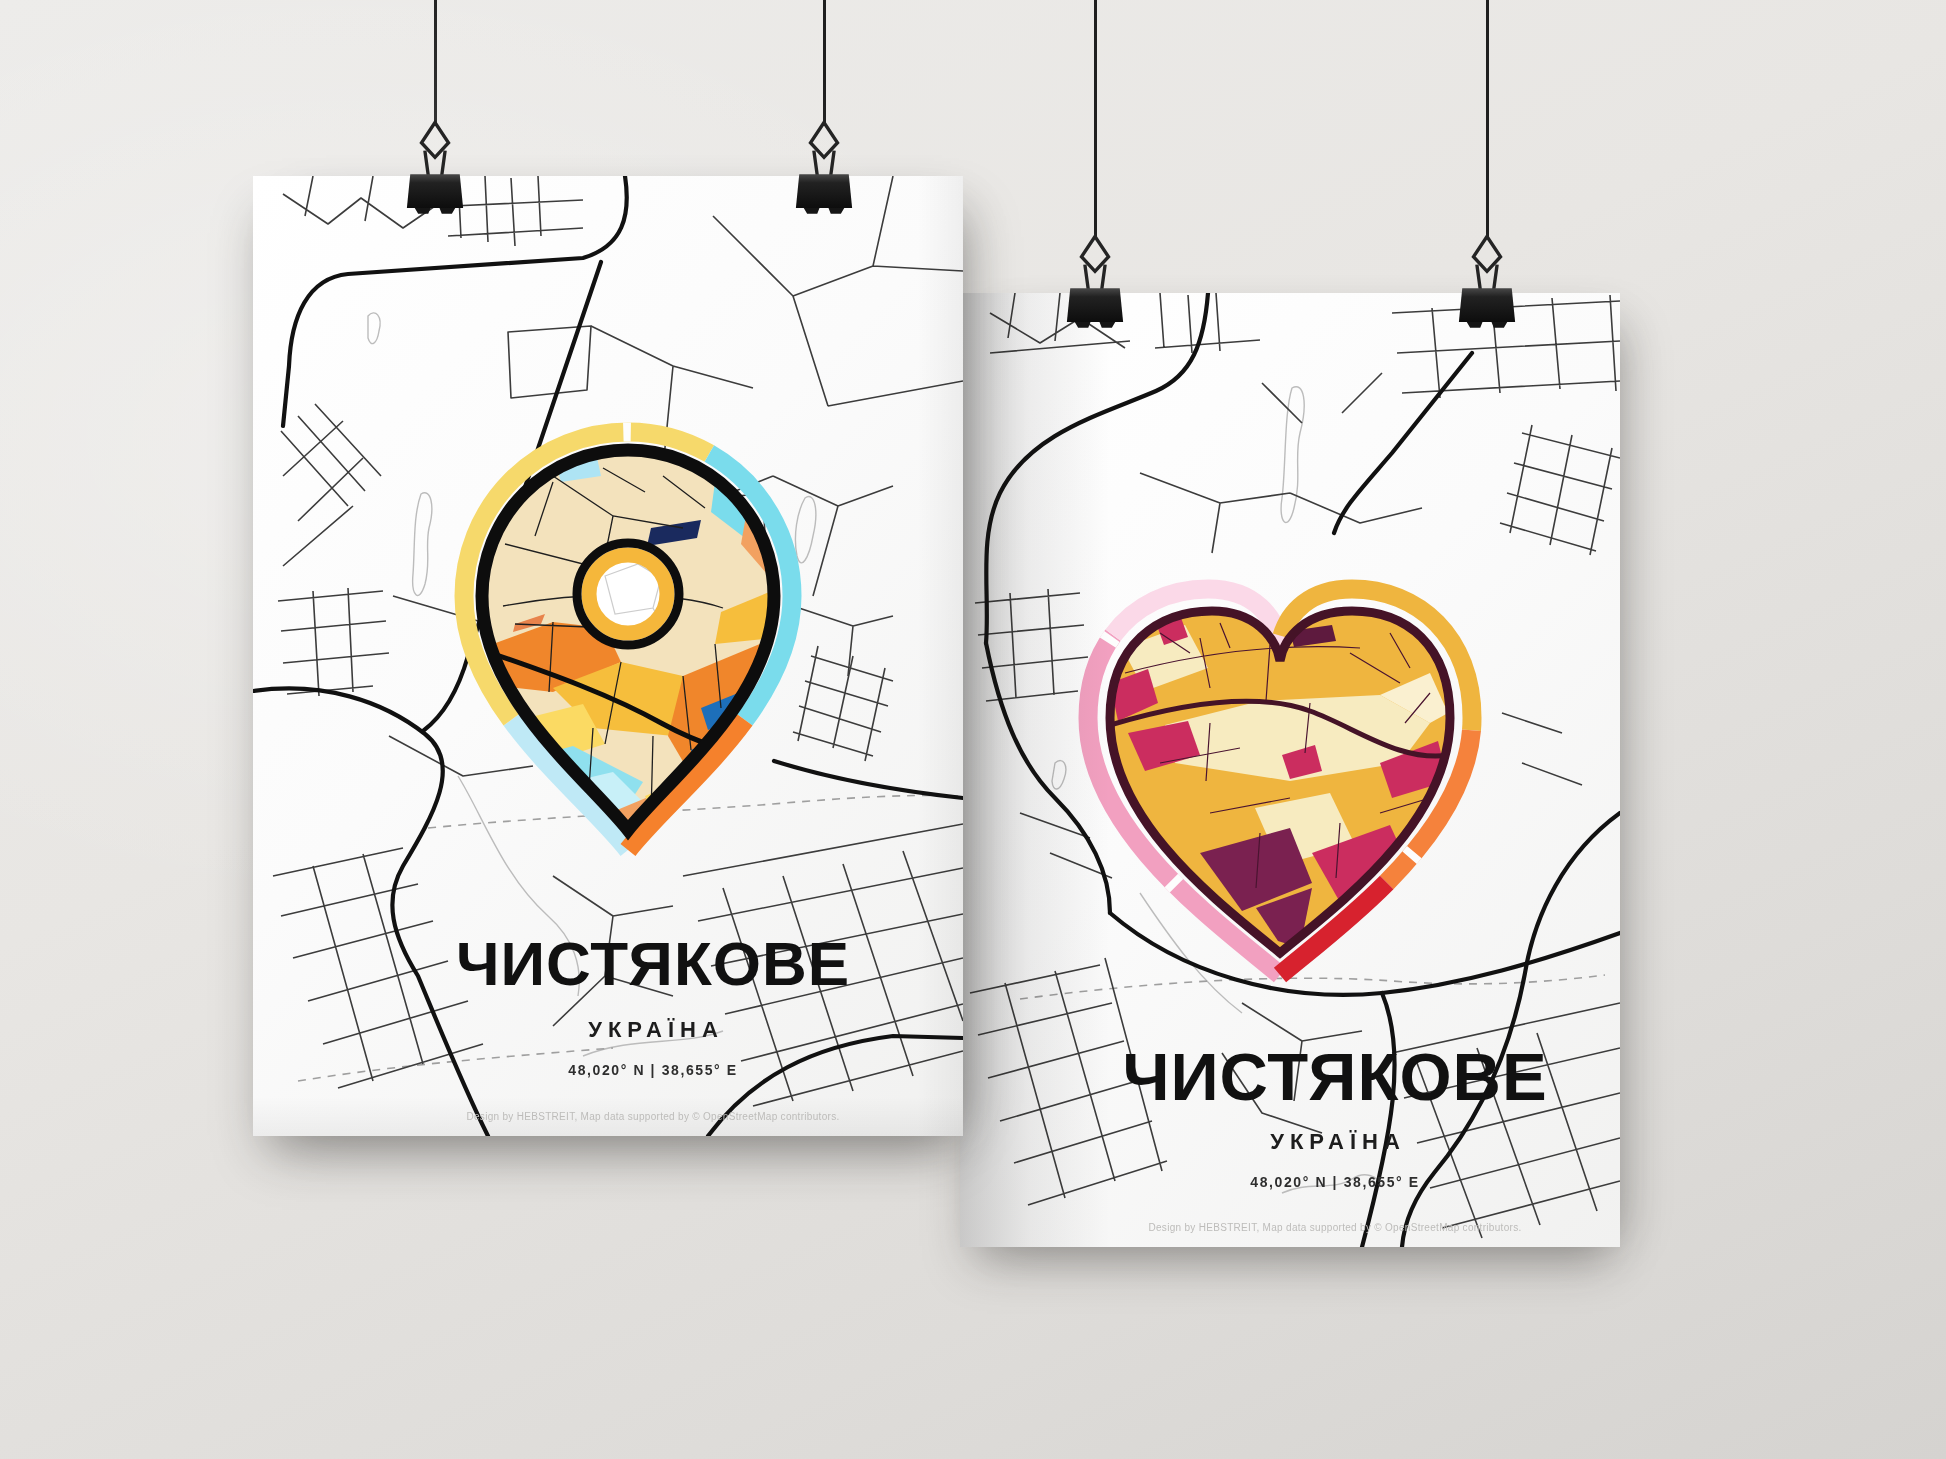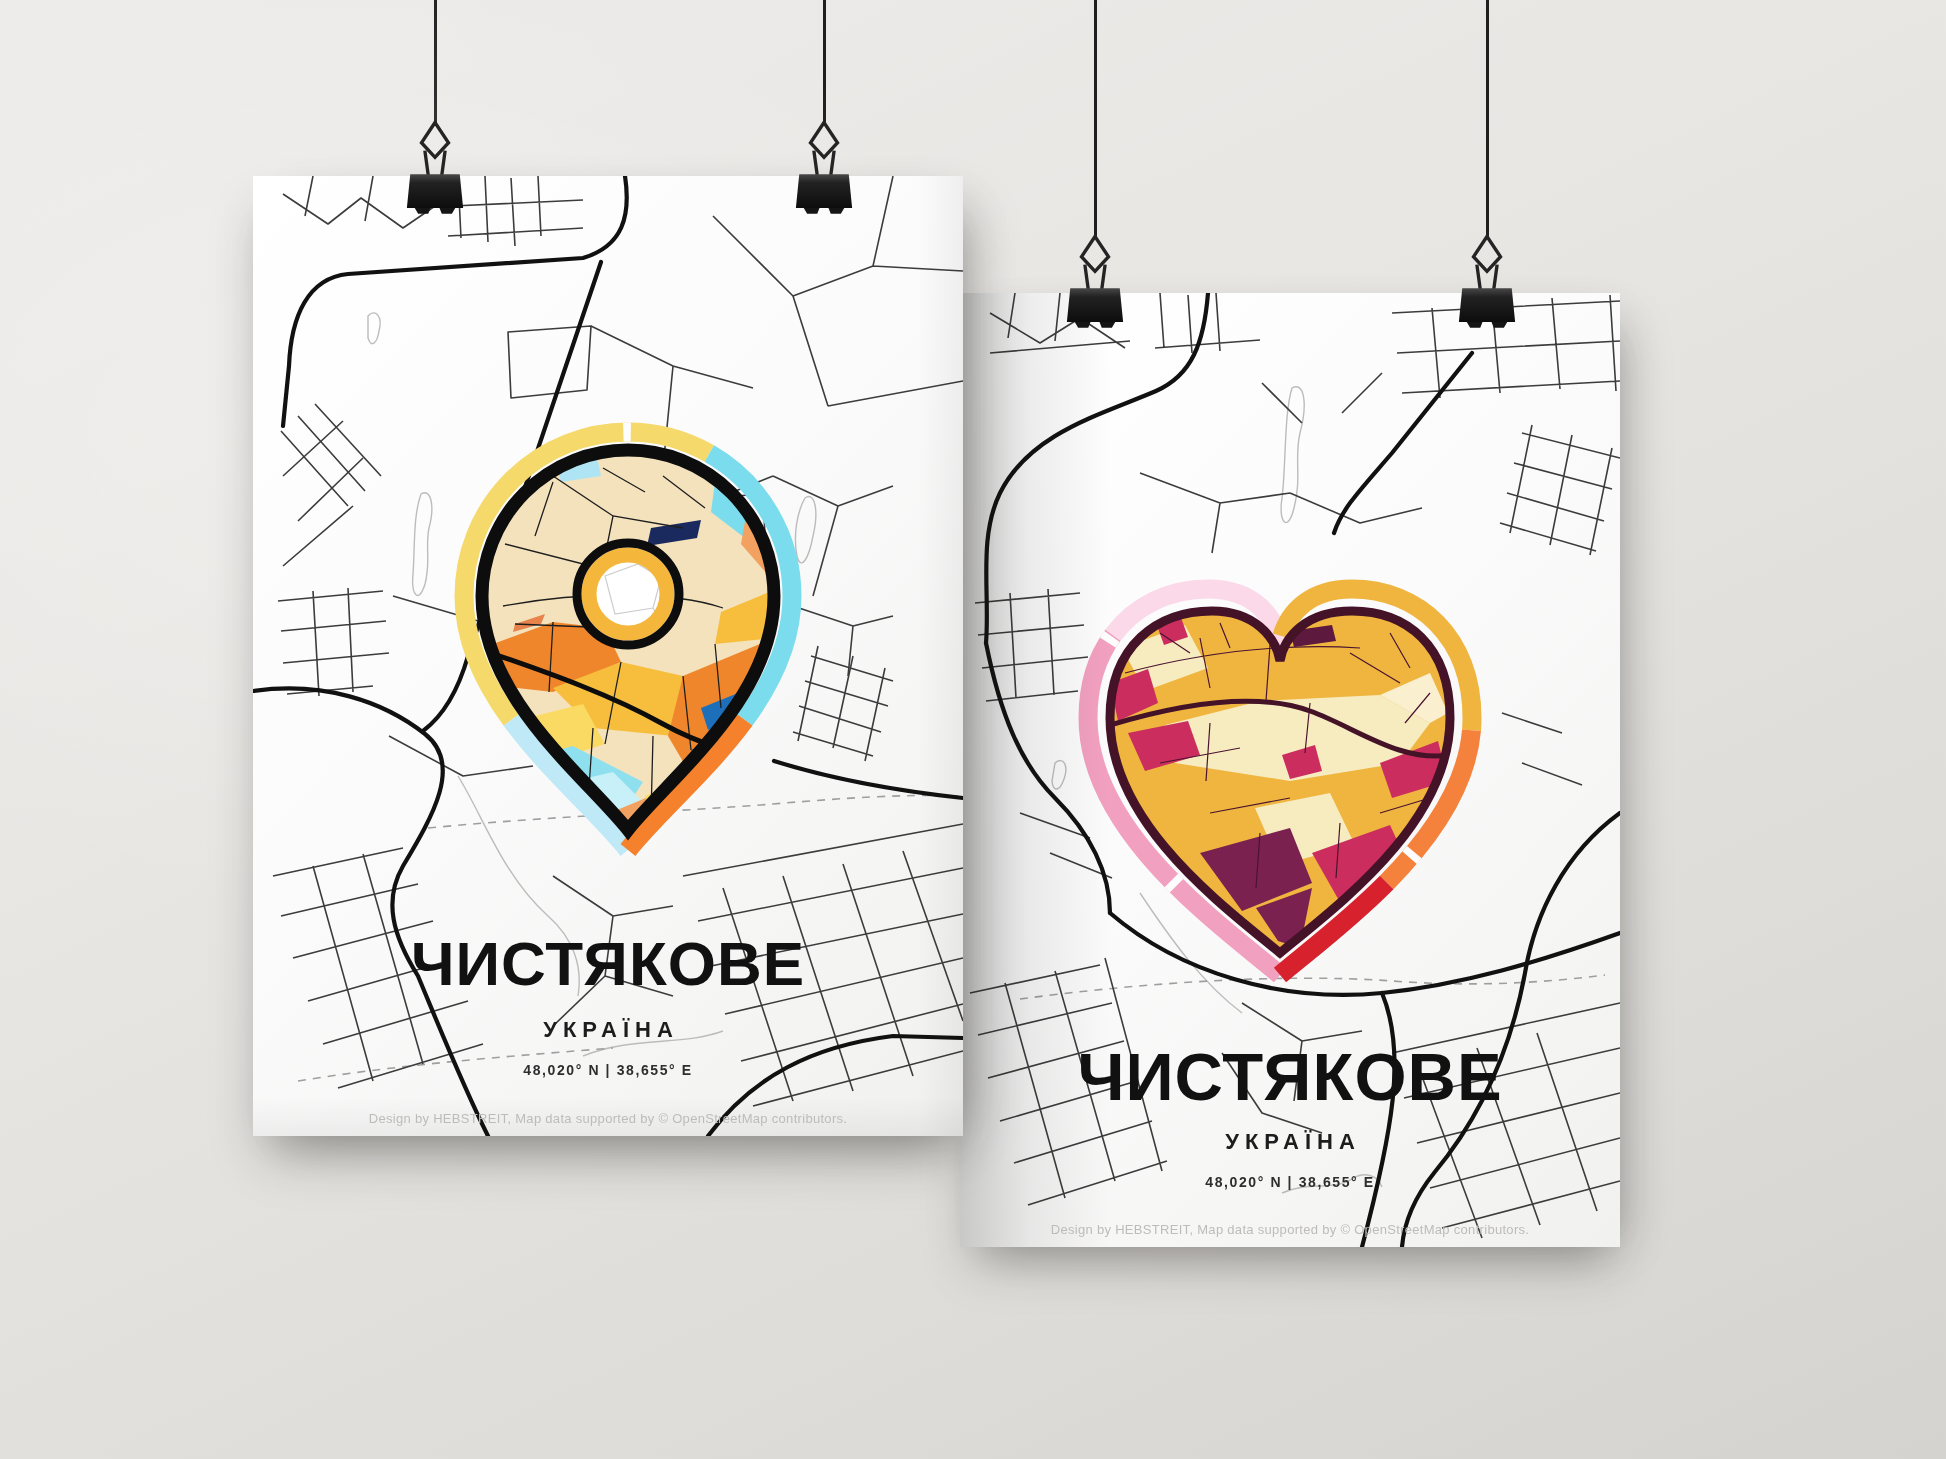--- a/index.html
+++ b/index.html
@@ -16,31 +16,31 @@
   .poster-right{left:960px;top:293px;width:660px;height:954px;z-index:1;
     box-shadow:0 26px 44px -12px rgba(40,38,35,.34),24px 12px 46px -22px rgba(40,38,35,.25);}
   .clip{z-index:4;}
   .clip.right-pair{z-index:2;}
   .map{position:absolute;left:0;top:0;width:100%;height:100%;}
   .cast-shadow{position:absolute;inset:0;pointer-events:none;
     background:linear-gradient(90deg,rgba(30,28,26,.22) 0px,rgba(30,28,26,.08) 70px,rgba(30,28,26,0) 150px);}
   .edge-shade{position:absolute;inset:0;pointer-events:none;
     background:linear-gradient(270deg,rgba(0,0,0,.05),rgba(0,0,0,0) 46px),
                linear-gradient(0deg,rgba(0,0,0,.05),rgba(0,0,0,0) 40px);}
-  .ptext{position:absolute;left:0;width:100%;text-align:center;color:#111;}
+  .ptext{position:absolute;left:0;width:100%;text-align:center;color:#111;padding-left:45px;}
   .title{font-weight:700;letter-spacing:1px;}
   .poster-left  .title{top:752px;font-size:62px;}
   .poster-right .title{top:745px;font-size:67px;}
   .subtitle{font-weight:700;font-size:22px;letter-spacing:6px;text-indent:6px;color:#1d1d1d;}
   .poster-left  .subtitle{top:841px;}
   .poster-right .subtitle{top:836px;}
   .coords{font-weight:700;font-size:14px;letter-spacing:1.6px;color:#2e2e2e;}
   .poster-left  .coords{top:886px;}
   .poster-right .coords{top:881px;}
-  .credit{font-size:13px;color:#bdbcba;letter-spacing:.3px;}
+  .credit{font-size:10px;color:#bdbcba;letter-spacing:.3px;}
   .poster-left  .credit{top:935px;}
   .poster-right .credit{top:929px;}
   
   .rdk{fill:none;stroke:#111;stroke-width:4.2;stroke-linejoin:round;stroke-linecap:round;}
   .rd{fill:none;stroke:#3c3c3c;stroke-width:1.6;stroke-linejoin:round;}
   .rdl{fill:none;stroke:#bcbcbc;stroke-width:1.4;stroke-linejoin:round;}
   .rdd{fill:none;stroke:#9f9f9f;stroke-width:1.6;stroke-dasharray:8 7;}
   .pinrd{fill:none;stroke:#1f1f1f;stroke-width:1.3;}
   .hrtrd{fill:none;stroke:#4a1430;stroke-width:1.2;}
 </style>

